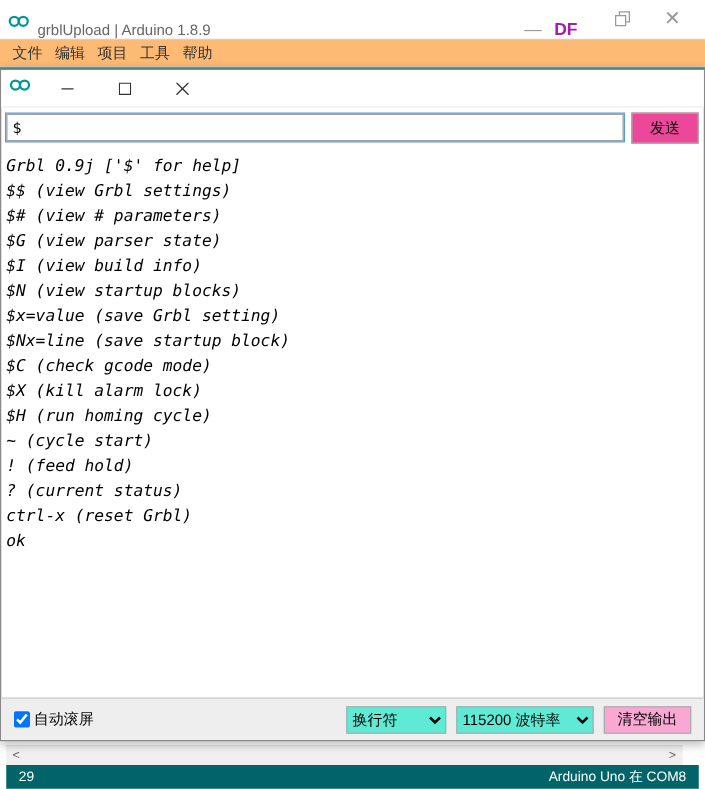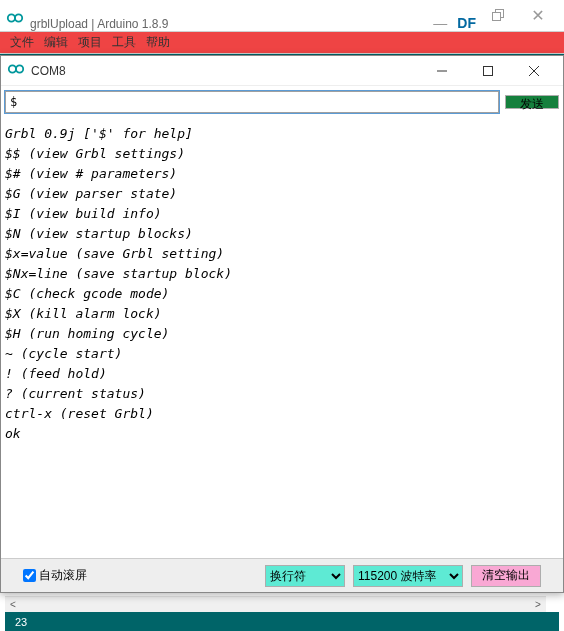--- a/index.html
+++ b/index.html
@@ -4,28 +4,28 @@
 <style>
   * { box-sizing: border-box; margin: 0; padding: 0; font-family: "Microsoft YaHei", sans-serif; }
   html, body { width: 564px; height: 631px; overflow: hidden; background: #fff; }
 
   
   .main-window { position: absolute; top: 0; left: 0; width: 564px; height: 631px; background: #fff; }
   .main-title-bar { height: 32px; background: #fff; border-bottom: 1px solid #d0d0d0; display: flex; align-items: flex-end; padding: 0 6px; }
   .infinity-logo { width: 18px; height: 18px; margin-right: 6px; }
   .main-title { font-size: 12px; color: #666; flex: 1; }
   .title-dash { font-size: 14px; color: #999; margin-right: 10px; }
-  .df-label { font-size: 14px; color: #0369a1; font-weight: bold; margin-right: 2px; }
+  .df-label { font-size: 14px; color: #a21caf; font-weight: bold; margin-right: 16px; }
   .win-ctrl { width: 40px; height: 32px; display: flex; align-items: center; justify-content: center; color: #999; font-size: 12px; }
   .restore-icon { width: 12px; height: 12px; position: relative; }
   .restore-icon:before, .restore-icon:after { content: ""; position: absolute; border: 1px solid #999; }
   .restore-icon:before { width: 7px; height: 7px; top: 0; right: 0; }
   .restore-icon:after { width: 7px; height: 7px; bottom: 0; left: 0; background: #fff; }
 
-  .menu-bar { height: 22px; background: #ef4444; display: flex; align-items: center; padding: 0 10px; border-bottom: 1px solid #d0d0d0; }
+  .menu-bar { height: 22px; background: #fdba74; display: flex; align-items: center; padding: 0 10px; border-bottom: 1px solid #d0d0d0; }
   .menu-item { font-size: 12px; color: #333; margin-right: 10px; }
 
   .toolbar-spacer { height: 10px; background: #006468; }
 
   .scrollbar-track { position: absolute; left: 5px; right: 18px; bottom: 19px; height: 16px; background: #f0f0f0; border-top: 1px solid #e4e4e4; display: flex; align-items: center; }
   .scroll-arrow-l { width: 16px; height: 16px; display:flex;align-items:center;justify-content:center;color:#606060;font-size:10px;}
   .scroll-arrow-r { width: 16px; height: 16px; margin-left:auto; display:flex;align-items:center;justify-content:center;color:#606060;font-size:10px;}
 
   .status-bar { position: absolute; left: 5px; right: 5px; bottom: 0; height: 19px; background: #006468; color: #fff; font-size: 11px; display: flex; align-items: center; padding: 0 10px; }
   .status-left { }
@@ -33,25 +33,25 @@
 
   
   .serial-window { position: absolute; top: 55px; left: 0; width: 564px; height: 538px; background: #fff; border: 1px solid #888; box-shadow: 0 2px 8px rgba(0,0,0,0.3); }
   .serial-title-bar { height: 30px; background: #fff; display: flex; align-items: center; padding: 0 6px; border-bottom: 1px solid #eee; }
   .serial-title { font-size: 12px; color: #333; flex: 1; }
   .serial-ctrl { width: 46px; height: 30px; display:flex;align-items:center;justify-content:center; color:#333; font-size:14px;}
   .serial-ctrl svg { display:block; }
 
   .serial-input-row { height: 26px; display: flex; align-items: center; padding: 0 4px; margin-top: 3px; gap: 6px; }
   .serial-input { flex: 1; height: 22px; border: 1px solid #a0a0a0; background: #fff; font-family: monospace; font-size: 12px; padding: 1px 4px; outline: 1px solid #5b9bd5; }
-  .send-btn { height: 14px; padding: 0 14px; font-size: 12px; border: 1px solid #adadad; background: #15803d; }
+  .send-btn { height: 25px; padding: 0 14px; font-size: 12px; border: 1px solid #adadad; background: #ec4899; }
 
   .serial-output { position: absolute; top: 64px; left: 4px; right: 4px; bottom: 38px; background: #fff; font-family: "Consolas", monospace; font-size: 13px; line-height: 20px; color: #000; white-space: pre; overflow: hidden; padding: 4px 0 0 0; font-style: italic;}
   
-  .serial-bottom { position: absolute; left: 0; right: 0; bottom: 0; height: 34px; background: #eeeeee; border-top: 1px solid #ccc; display: flex; align-items: center; padding: 0 22px; gap: 8px; }
+  .serial-bottom { position: absolute; left: 0; right: 0; bottom: 0; height: 34px; background: #eeeeee; border-top: 1px solid #ccc; display: flex; align-items: center; padding: 0 10px; gap: 8px; }
   .checkbox-wrap { display: flex; align-items: center; font-size: 12px; }
   .checkbox-wrap input { margin-right: 3px; }
   select { font-size: 12px; height: 22px; border: 1px solid #adadad; background: #5eead4; }
   .line-ending { width: 80px; }
   .baud-sel { width: 110px; }
   .clear-btn { height: 22px; padding: 0 10px; font-size: 12px; border: 1px solid #adadad; background: #f9a8d4; }
   .flex-spacer { flex: 1; }
 </style>
 </head>
 <body>
@@ -79,33 +79,33 @@
     <span class="menu-item">工具</span>
     <span class="menu-item">帮助</span>
   </div>
   <div class="toolbar-spacer"></div>
 
   <div class="scrollbar-track">
     <span class="scroll-arrow-l">&lt;</span>
     <span class="scroll-arrow-r">&gt;</span>
   </div>
   <div class="status-bar">
-    <span class="status-left">23</span>
+    <span class="status-left">29</span>
+    <span class="status-right">Arduino Uno 在 COM8</span>
   </div>
 </div>
 
 <div class="serial-window">
   <div class="serial-title-bar">
     <span>
       <svg class="infinity-logo" viewBox="0 0 20 20">
           <circle cx="6" cy="10" r="4" fill="none" stroke="#00979c" stroke-width="2"></circle>
           <circle cx="14" cy="10" r="4" fill="none" stroke="#00979c" stroke-width="2"></circle>
         </svg>
     </span>
-    <span class="serial-title">COM8</span>
     <span class="serial-ctrl">
       <svg width="10" height="10">
           <line x1="0" y1="5" x2="10" y2="5" stroke="#333" stroke-width="1"></line>
         </svg>
     </span>
     <span class="serial-ctrl">
       <svg width="10" height="10">
           <rect x="0.5" y="0.5" width="9" height="9" fill="none" stroke="#333" stroke-width="1"></rect>
         </svg>
     </span>

